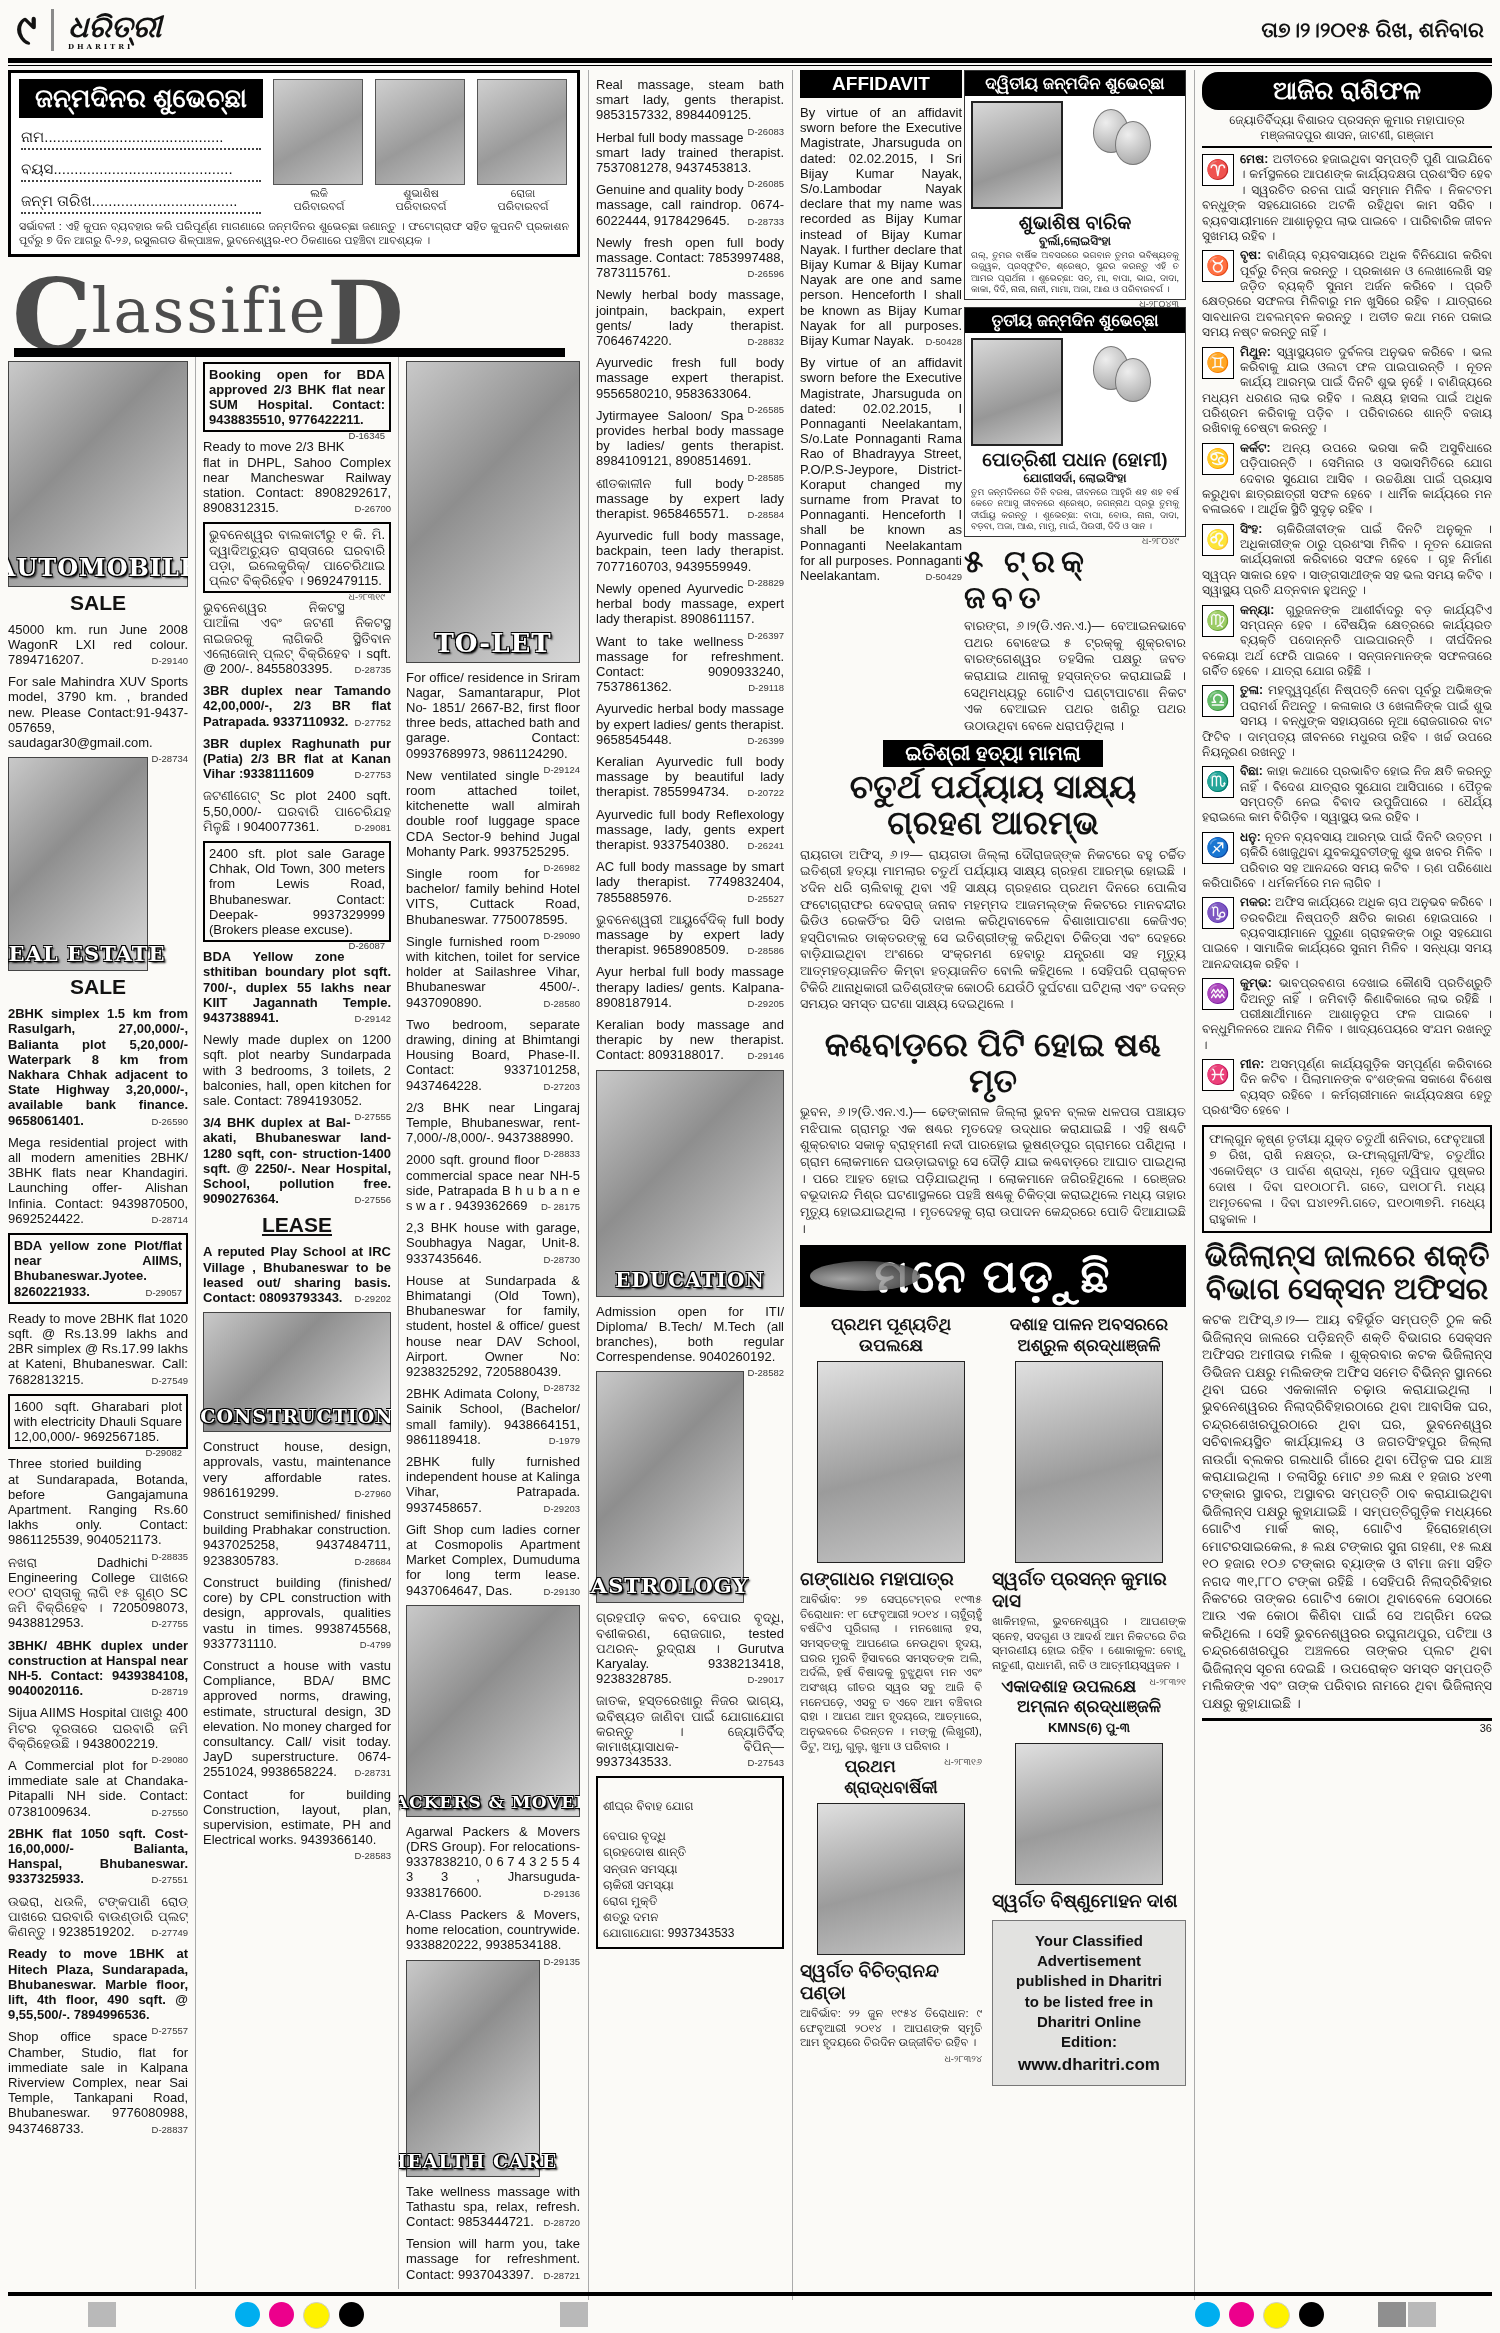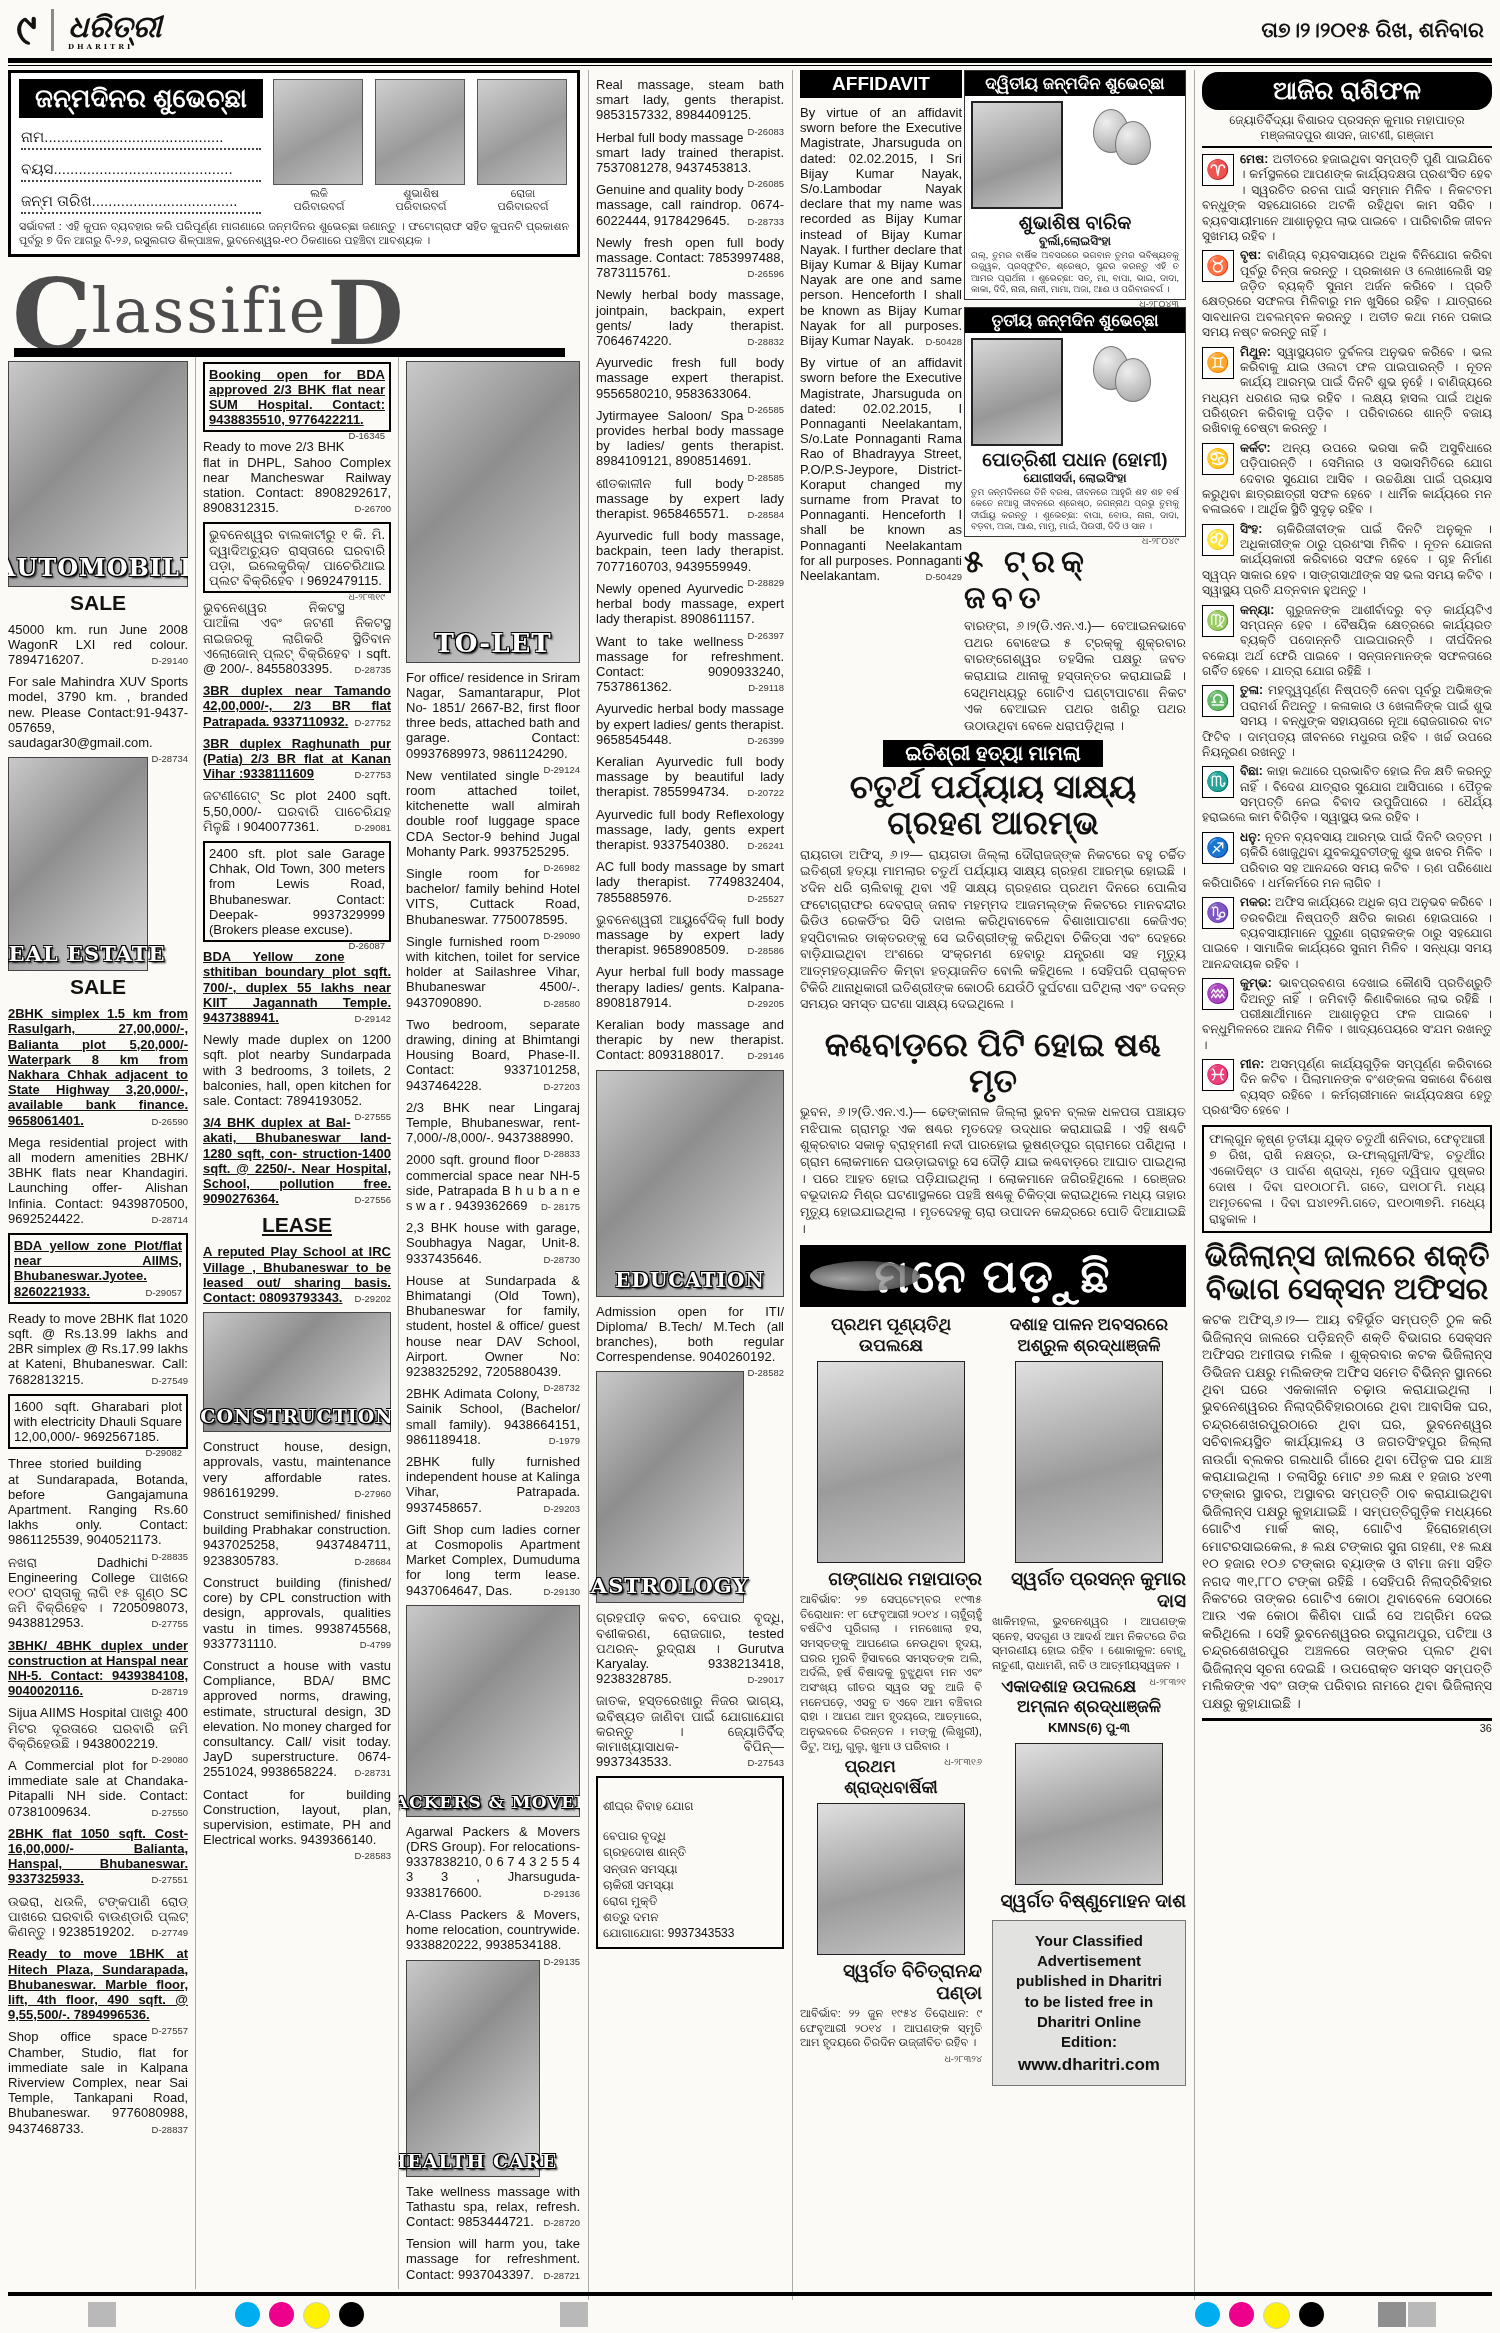--- a/index.html
+++ b/index.html
@@ -40,21 +40,21 @@
   .clogo .lm{font-size:62px;letter-spacing:2px;}
   .clogo .ld{font-size:88px;font-weight:bold;vertical-align:-12px;}
   .clogo .bar{position:absolute;left:2px;bottom:-4px;width:97%;height:9px;background:#000;}
   
   .adbanner{border:1px solid #444;margin:6px 0 4px 0;position:relative;display:flex;align-items:flex-end;justify-content:center;
      background:linear-gradient(135deg,#c9c9c9 0%,#8e8e8e 40%,#b5b5b5 70%,#d8d8d8 100%);}
   .adbanner .bl{font-family:"DejaVu Serif",serif;font-weight:bold;color:#fff;letter-spacing:1px;margin:0 2px 4px 2px;
      text-shadow:-1px -1px 0 #000,1px -1px 0 #000,-1px 1px 0 #000,1px 1px 0 #000,2px 2px 2px #000;white-space:nowrap;}
   
   .ad{font-size:13px;line-height:1.17;text-align:justify;margin:7px 0;}
-  .ad.b{font-weight:bold;text-decoration:underline;}
+  .ad.b{font-weight:bold;}
   .ad.box{border:2px solid #000;padding:3px 4px;}
   .did{float:right;font-size:9.5px;font-weight:normal;color:#333;margin-left:4px;margin-top:3px;}
   .shead{font-weight:bold;font-size:21px;text-align:center;margin:3px 0;}
   .shead.u{text-decoration:underline;}
   
   .affrow{display:flex;gap:2px;}
   .c5{width:162px;flex:none;overflow:hidden;}
   .c6{flex:1;overflow:hidden;}
   .blackbar{background:#000;color:#fff;font-weight:bold;text-align:center;font-size:19px;padding:3px 2px;margin-bottom:4px;}
   .bday{border:1px solid #333;margin-bottom:7px;background:#fff;}
@@ -77,21 +77,21 @@
   .memban{background:#000;color:#fff;height:62px;display:flex;align-items:center;justify-content:center;margin:8px 0 4px 0;position:relative;}
   .memban .t{font-size:46px;font-weight:bold;letter-spacing:2px;}
   .diya{position:absolute;left:10px;top:16px;width:110px;height:30px;
      background:radial-gradient(ellipse at 30% 60%,#cfcfcf,#5a5a5a 70%,#000);border-radius:50%;opacity:.8;}
   .memgrid{display:flex;gap:10px;}
   .m5{width:182px;flex:none;overflow:hidden;}
   .m6{flex:1;overflow:hidden;}
   .mh{font-weight:bold;text-align:center;font-size:17px;line-height:1.2;margin-top:4px;}
   .memphoto{width:146px;height:200px;border:1px solid #222;margin:5px auto;
      background:linear-gradient(165deg,#e0e0e0,#9b9b9b 55%,#c7c7c7);}
-  .memname{text-align:right;font-weight:bold;font-size:18.5px;}
+  .memname{text-align:left;font-weight:bold;font-size:18.5px;}
   .memtext{font-size:11.3px;line-height:1.3;text-align:justify;margin-top:2px;}
   .onlinebox{background:#e2e2e0;border:1px solid #777;text-align:center;padding:10px 6px;margin-top:8px;}
   .onlinebox .l{font-size:15px;font-weight:bold;line-height:1.35;}
   .onlinebox .url{font-size:17px;font-weight:bold;margin-top:3px;}
   
   .hortitle{background:#000;color:#fff;font-weight:bold;text-align:center;font-size:25px;padding:4px;border-radius:16px;margin:2px 0 3px 0;}
   .horintro{font-size:12px;text-align:center;line-height:1.25;border-bottom:2px solid #000;padding-bottom:3px;margin-bottom:3px;}
   .sign{font-size:12.2px;line-height:1.26;text-align:justify;margin:4px 0;}
   .sicon{float:left;width:30px;height:30px;border:1.5px solid #000;margin:2px 6px 1px 0;
      display:flex;align-items:center;justify-content:center;font-size:19px;background:#fff;}

